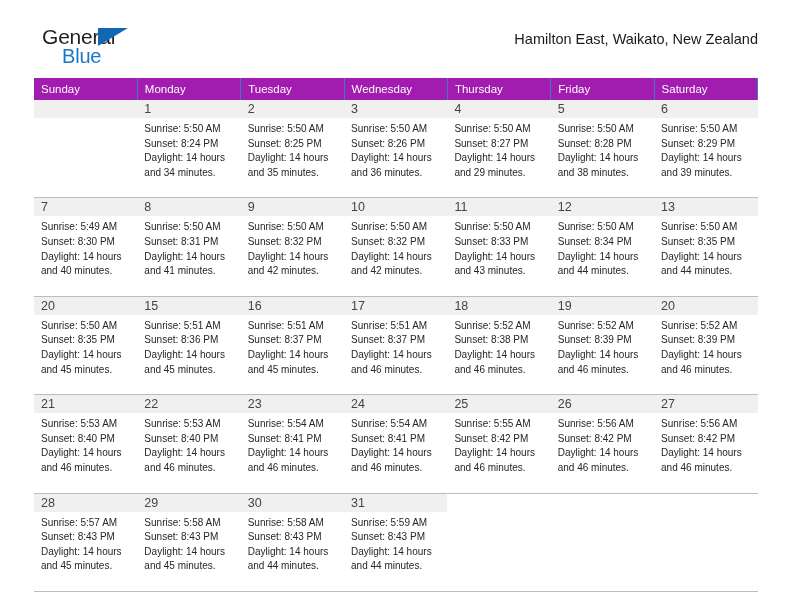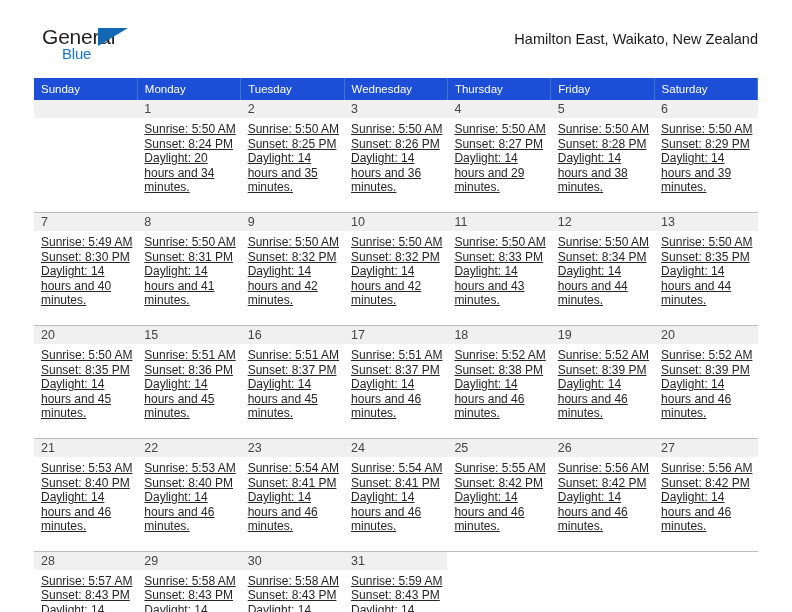--- a/index.html
+++ b/index.html
@@ -53,21 +53,21 @@
     top: 2px;
     width: 0;
     height: 0;
     border-left: 30px solid #1268b3;
     border-bottom: 18px solid transparent;
   }
   .logo-blue {
     position: absolute;
     left: 28px;
     top: 20px;
-    font-size: 15px;
+    font-size: 20px;
     letter-spacing: -0.2px;
     color: #1877c6;
   }
   .titles {
     text-align: right;
     padding-top: 0px;
   }
   .title-main {
     font-size: 29px;
     color: #1a1a1a;
@@ -82,21 +82,21 @@
   }
 
   
   .calendar {
     width: 724px;
     border-collapse: collapse;
     table-layout: fixed;
     margin-top: 4px;
   }
   .calendar th {
-    background: #1d4ed8;
+    background: #a21caf;
     color: #ffffff;
     font-size: 11.5px;
     font-weight: normal;
     text-align: left;
     padding: 5px 0 5px 7px;
     height: 19px;
     box-sizing: border-box;
     border-right: 1px solid #3a7cbe;
   }
   .calendar td {
@@ -112,24 +112,23 @@
     line-height: 18px;
     font-size: 12.5px;
     color: #444444;
     padding-left: 7px;
     box-sizing: border-box;
   }
   td.empty .daynum { background: #f0f0f0; }
   td.blank .daynum { background: transparent; }
   .info {
     padding: 4px 6px 17px 7px;
-    font-size: 12px;
+    font-size: 10px;
     line-height: 14.6px;
     color: #262626;
-    text-decoration: underline;
   }
   .info div { white-space: nowrap; }
   .info .daylight { white-space: normal; }
 </style>
 </head>
 <body>
 
 <div class="page">
 
   <div class="header">
@@ -161,21 +160,21 @@
     <tbody id="calendar-body">
         <tr>
           <td class="empty">
             <div class="daynum"></div>
           </td>
           <td>
             <div class="daynum">1</div>
             <div class="info">
               <div>Sunrise: 5:50 AM</div>
               <div>Sunset: 8:24 PM</div>
-              <div class="daylight">Daylight: 20 hours and 34 minutes.</div>
+              <div class="daylight">Daylight: 14 hours and 34 minutes.</div>
             </div>
           </td>
           <td>
             <div class="daynum">2</div>
             <div class="info">
               <div>Sunrise: 5:50 AM</div>
               <div>Sunset: 8:25 PM</div>
               <div class="daylight">Daylight: 14 hours and 35 minutes.</div>
             </div>
           </td>

